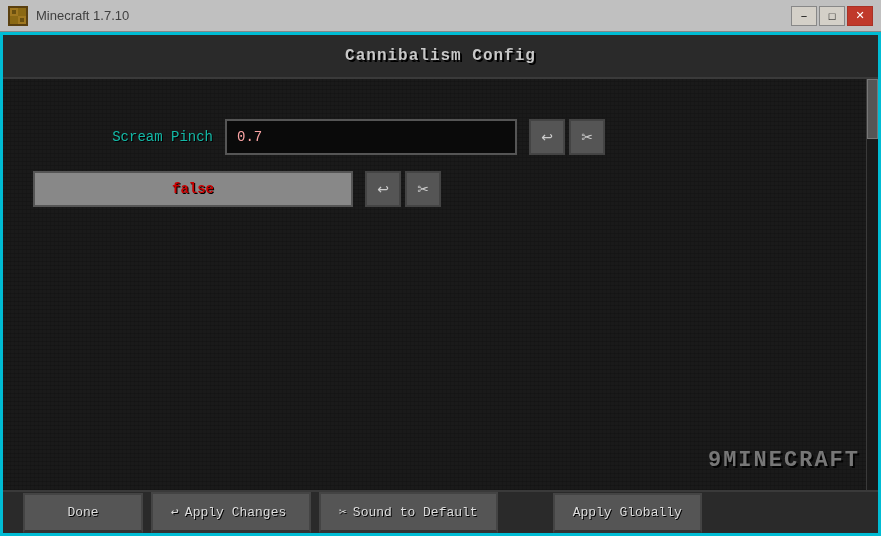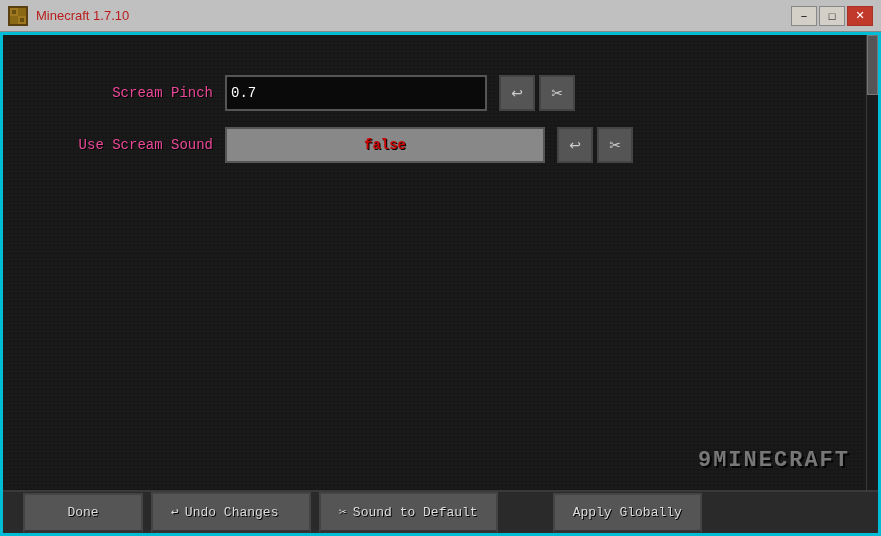--- a/index.html
+++ b/index.html
@@ -38,21 +38,21 @@
       background: #8B6914;
       border: 2px solid #5a4010;
       display: flex;
       align-items: center;
       justify-content: center;
       font-size: 10px;
     }
 
     .title-bar-title {
       font-size: 13px;
-      color: #b91c1c;
+      color: #404040;
       font-family: 'Segoe UI', Arial, sans-serif;
       font-weight: normal;
     }
 
     .title-bar-controls {
       display: flex;
       gap: 2px;
     }
 
     .title-bar-btn {
@@ -132,37 +132,37 @@
     }
 
     
     .config-row {
       display: flex;
       align-items: center;
       gap: 12px;
     }
 
     .config-label {
-      color: #ec4899;
+      color: #14b8a6;
       font-family: 'Courier New', monospace;
       font-size: 14px;
       width: 180px;
       text-align: right;
       text-shadow: 1px 1px 0px #000;
       flex-shrink: 0;
     }
 
     .config-input-text {
       background: #0a0a0a;
       border: 2px solid #555;
-      color: #ffffff;
-      font-family: 'Courier New', monospace;
-      font-size: 14px;
-      padding: 8px 4px;
-      width: 262px;
+      color: #fca5a5;
+      font-family: 'Courier New', monospace;
+      font-size: 14px;
+      padding: 8px 10px;
+      width: 292px;
       outline: none;
     }
 
     .config-toggle-btn {
       background: #888;
       border: 2px solid #555;
       color: #cc0000;
       font-family: 'Courier New', monospace;
       font-size: 14px;
       font-weight: bold;
@@ -232,21 +232,21 @@
 
     .btn-apply {
       min-width: 140px;
       margin-left: 47px;
     }
 
     
     .watermark {
       position: absolute;
       bottom: 60px;
-      right: 28px;
+      right: 18px;
       opacity: 0.85;
       pointer-events: none;
     }
 
     .watermark-minecraft {
       font-family: 'Courier New', monospace;
       font-size: 22px;
       font-weight: bold;
       color: #888;
       text-shadow: 2px 2px 0px #000;
@@ -310,39 +310,41 @@
   </div>
   <div class="title-bar-controls">
     <button class="title-bar-btn">−</button>
     <button class="title-bar-btn">□</button>
     <button class="title-bar-btn close">✕</button>
   </div>
 </div>
 
 <div class="main-window">
 
+  <div class="config-header">
+    <span class="config-title">Cannibalism Config</span>
+  </div>
 
   <div class="content-with-scroll">
     <div class="config-content">
 
       <div class="config-row">
         <span class="config-label">Scream Pinch</span>
         <input class="config-input-text" type="text" value="0.7" style="">
         <div class="config-action-btns">
           <button class="small-action-btn">
             <span>↩</span>
           </button>
           <button class="small-action-btn">
             <span>✂</span>
           </button>
         </div>
       </div>
 
       <div class="config-row">
-        <span class="config-label">Use Scream Sound</span>
         <button class="config-toggle-btn">false</button>
         <div class="config-action-btns">
           <button class="small-action-btn">
             <span>↩</span>
           </button>
           <button class="small-action-btn">
             <span>✂</span>
           </button>
         </div>
       </div>
@@ -357,21 +359,21 @@
   <div class="watermark">
     <div class="watermark-minecraft">9MINECRAFT</div>
   </div>
 
   <div class="bottom-bar">
     <button class="bottom-btn btn-done">
       <span>Done</span>
     </button>
     <button class="bottom-btn btn-undo">
       <span>↩</span>
-      <span>Undo Changes</span>
+      <span>Apply Changes</span>
     </button>
     <button class="bottom-btn btn-reset">
       <span>✂</span>
       <span>Sound to Default</span>
     </button>
     <button class="bottom-btn btn-apply">
       <span>Apply Globally</span>
     </button>
   </div>
 

